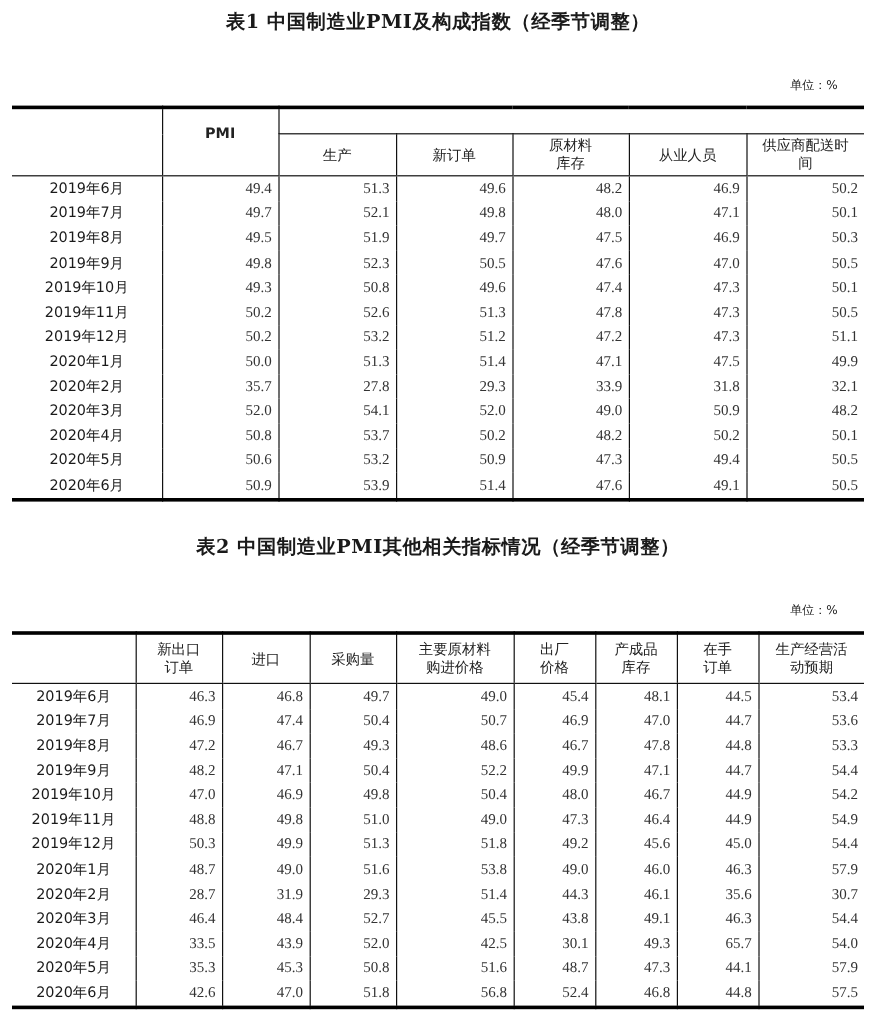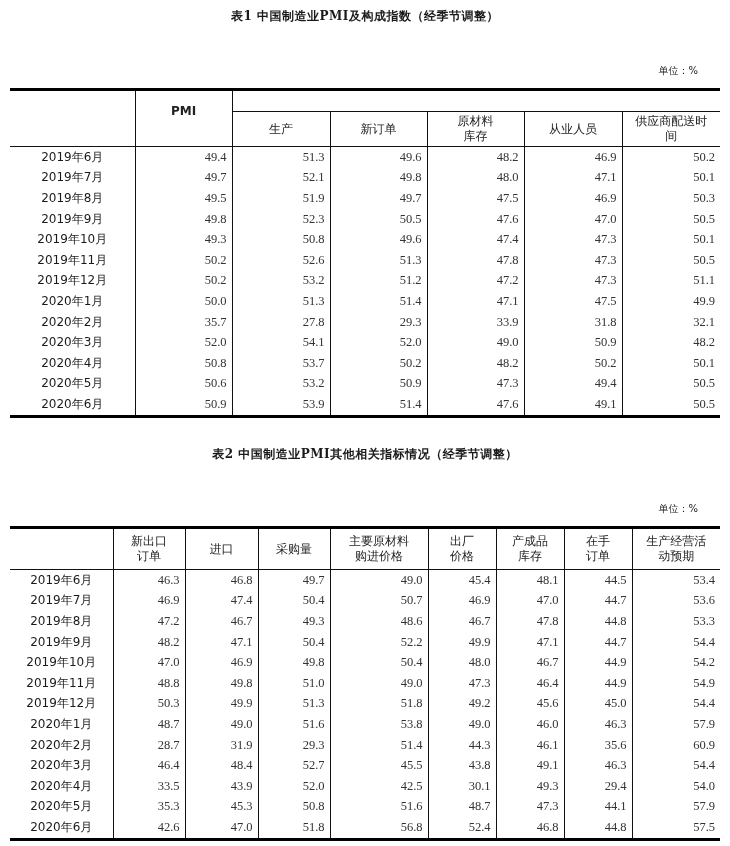--- a/index.html
+++ b/index.html
@@ -1,19 +1,19 @@
 <!DOCTYPE html>
 <html><head>
 <meta charset="utf-8">
 <style>
   html, body { margin:0; padding:0; background:#ffffff; }
   body { width:730px; height:846px; position:relative; overflow:hidden;
          font-family:"DejaVu Serif","Liberation Serif",serif; color:#1a1a1a; }
   .title { position:absolute; left:0; width:730px; text-align:center;
-           font-size:12px; font-weight:bold; letter-spacing:0.5px; }
+           font-size:16px; font-weight:bold; letter-spacing:0.5px; }
   .unit { position:absolute; right:32px; font-size:10px;
           font-family:"DejaVu Sans","Liberation Sans",sans-serif; color:#222; }
   table { position:absolute; border-collapse:collapse; table-layout:fixed;
           font-family:"Liberation Serif","DejaVu Serif",serif; font-size:12.5px; }
   td, th { padding:0; }
   .hdr th { font-weight:normal; font-family:"DejaVu Sans","Liberation Sans",sans-serif;
             font-size:12px; line-height:15px; text-align:center; vertical-align:middle; color:#222; }
   .vb { border-left:1.4px solid #111; }
   td.lab { text-align:center; font-family:"DejaVu Sans","Liberation Sans",sans-serif; font-size:12px;margin-top:48px; }
   td.num { text-align:right; padding-right:5px; color:#333; }
@@ -333,42 +333,42 @@
       </tr>
       <tr class="body">
         <td class="lab">2020年2月</td>
         <td class="num vb">28.7</td>
         <td class="num vb">31.9</td>
         <td class="num vb">29.3</td>
         <td class="num vb">51.4</td>
         <td class="num vb">44.3</td>
         <td class="num vb">46.1</td>
         <td class="num vb">35.6</td>
-        <td class="num vb">60.9</td>
+        <td class="num vb">30.7</td>
       </tr>
       <tr class="body">
         <td class="lab">2020年3月</td>
         <td class="num vb">46.4</td>
         <td class="num vb">48.4</td>
         <td class="num vb">52.7</td>
         <td class="num vb">45.5</td>
         <td class="num vb">43.8</td>
         <td class="num vb">49.1</td>
         <td class="num vb">46.3</td>
         <td class="num vb">54.4</td>
       </tr>
       <tr class="body">
         <td class="lab">2020年4月</td>
         <td class="num vb">33.5</td>
         <td class="num vb">43.9</td>
         <td class="num vb">52.0</td>
         <td class="num vb">42.5</td>
         <td class="num vb">30.1</td>
         <td class="num vb">49.3</td>
-        <td class="num vb">29.4</td>
+        <td class="num vb">65.7</td>
         <td class="num vb">54.0</td>
       </tr>
       <tr class="body">
         <td class="lab">2020年5月</td>
         <td class="num vb">35.3</td>
         <td class="num vb">45.3</td>
         <td class="num vb">50.8</td>
         <td class="num vb">51.6</td>
         <td class="num vb">48.7</td>
         <td class="num vb">47.3</td>

